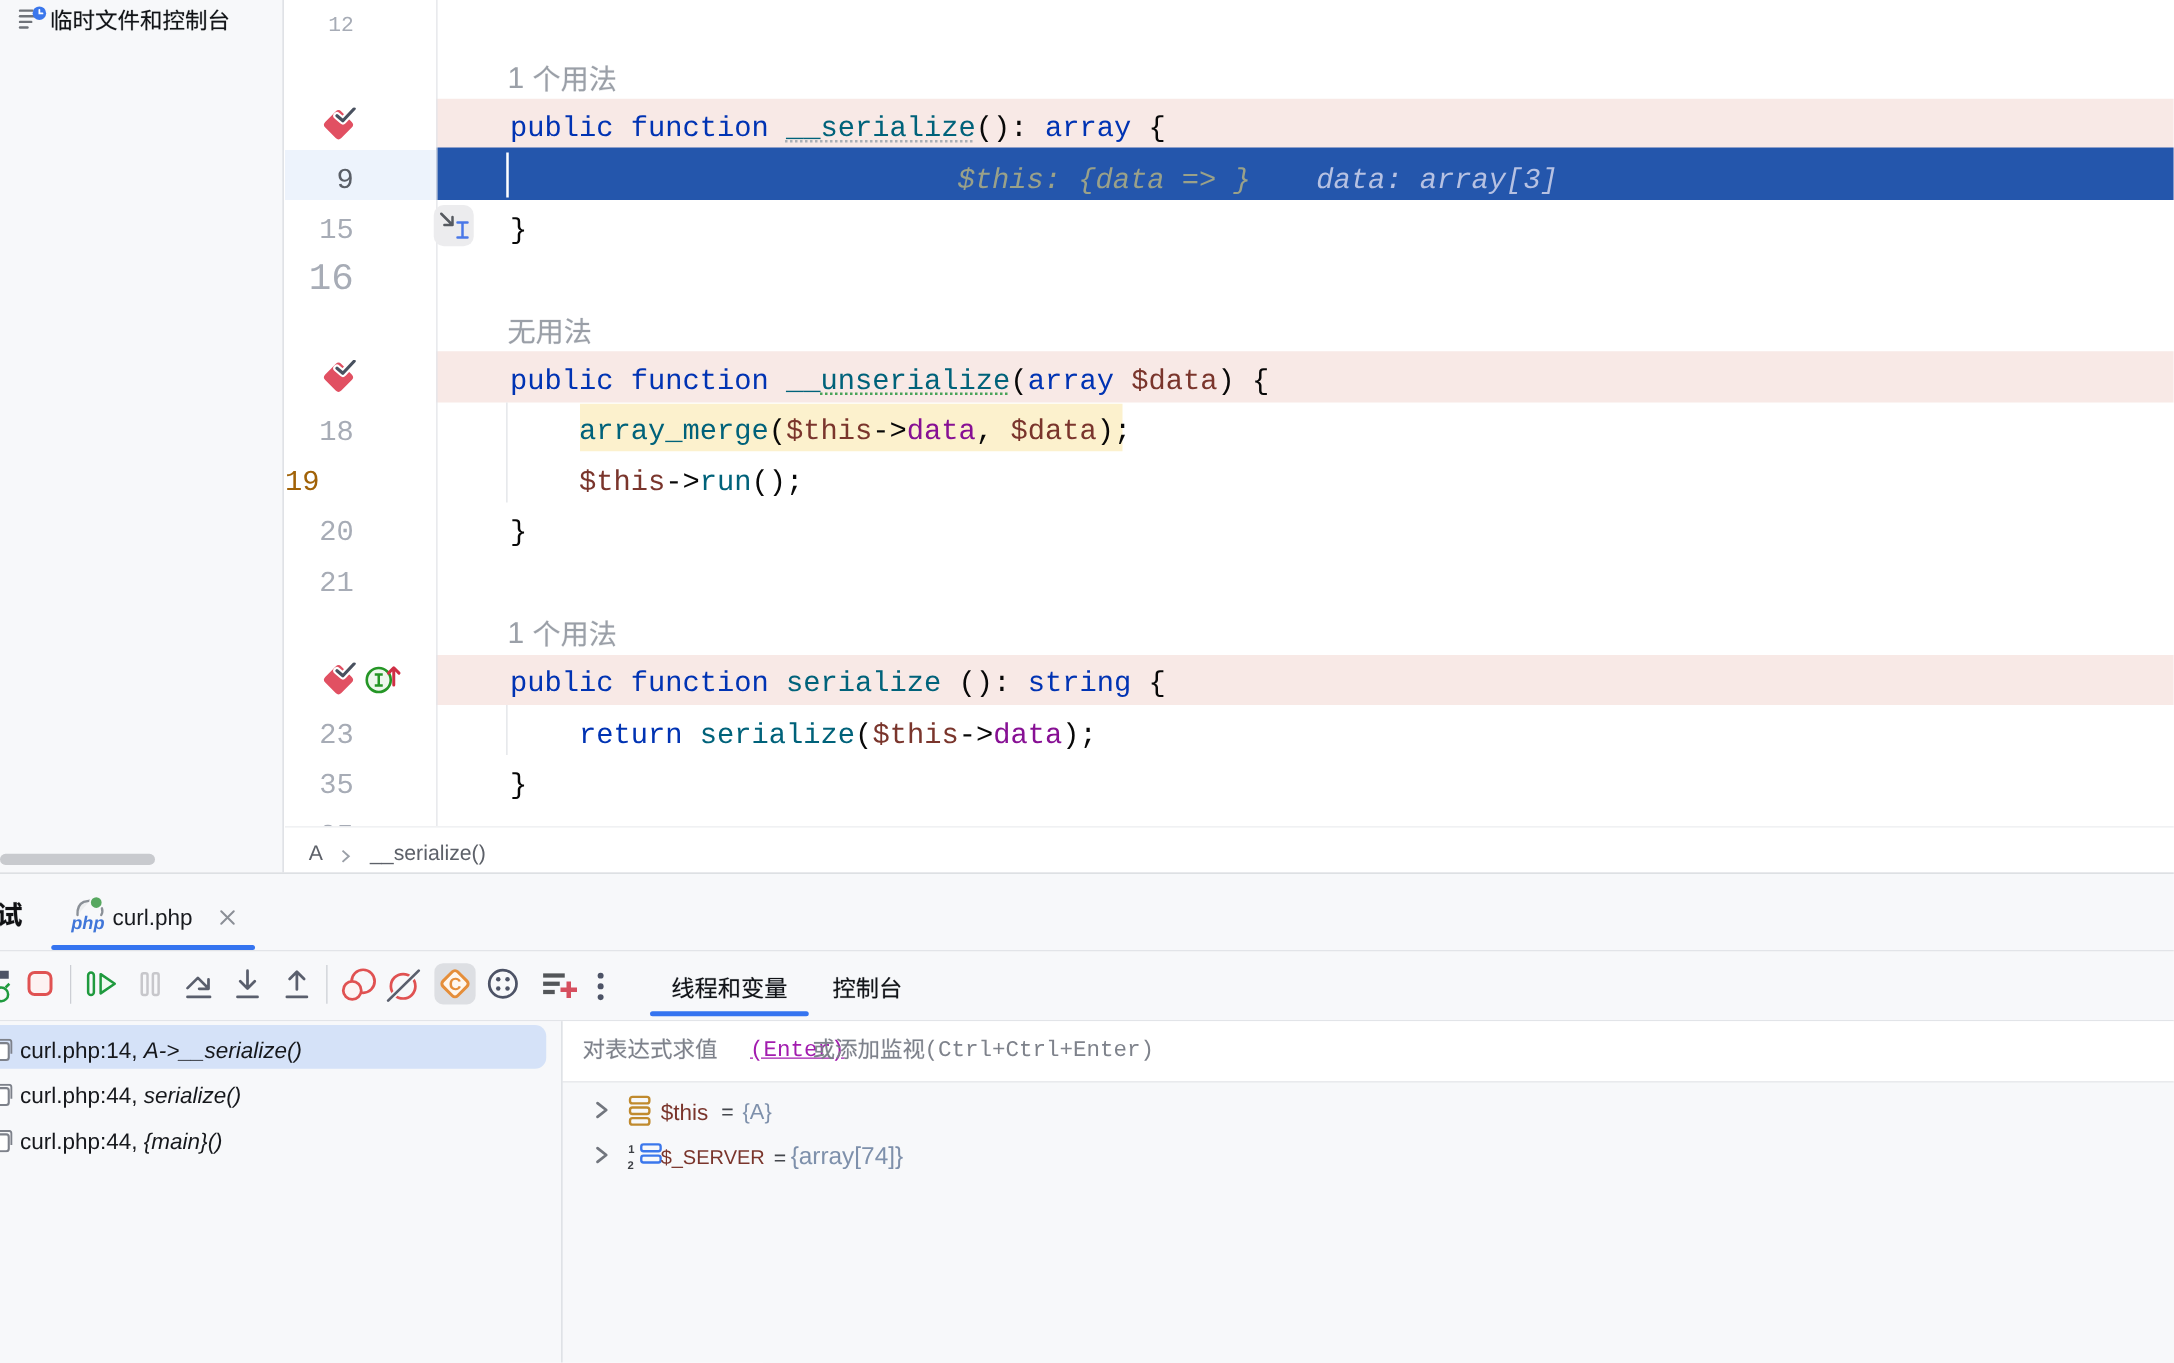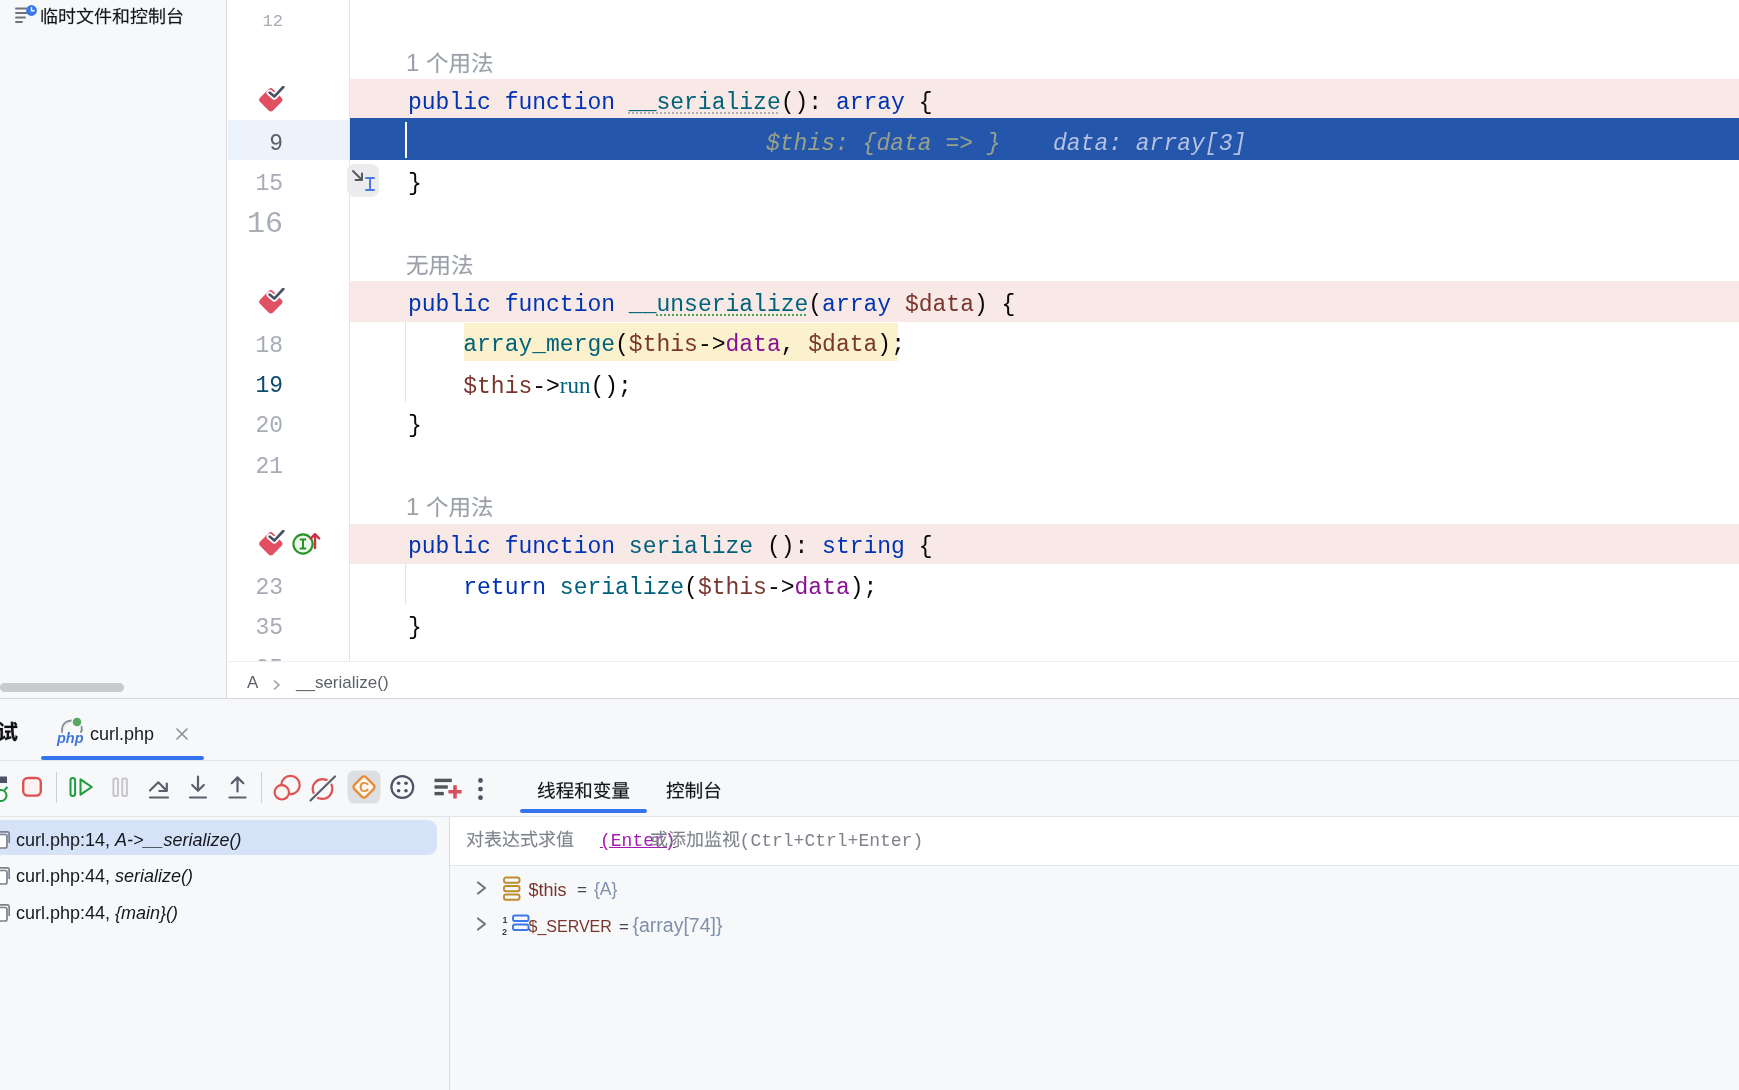--- a/index.html
+++ b/index.html
@@ -35,31 +35,31 @@
 <div class="abs" style="left:236px;top:322.7px;width:434px;height:38.4px;background:#fcf1cd"></div>
 <div class="abs" style="left:120.5px;top:0;width:1px;height:661px;background:#e2e4e8"></div>
 <div class="abs" style="left:177px;top:321.7px;width:1px;height:80.8px;background:#e0e2e6"></div>
 <div class="abs" style="left:177px;top:564.1px;width:1px;height:40.4px;background:#e0e2e6"></div>
 <div class="abs" style="left:177px;top:122.2px;width:2px;height:35.4px;background:#fff"></div>
 <div class="abs" style="left:0;top:2.4px;width:55px;height:40.4px;line-height:40.4px;font-family:Liberation Mono, monospace;font-size:17px;color:#a7acb6;text-align:right;white-space:pre">12</div>
 <div class="abs" style="left:0;top:123.6px;width:55px;height:40.4px;line-height:40.4px;font-family:'Liberation Mono';font-size:23px;color:#5a5e66;text-align:right;white-space:pre">9</div>
 <div class="abs" style="left:0;top:164.0px;width:55px;height:40.4px;line-height:40.4px;font-family:'Liberation Mono';font-size:23px;color:#a7acb6;text-align:right;white-space:pre">15</div>
 <div class="abs" style="left:0;top:204.4px;width:55px;height:40.4px;line-height:40.4px;font-family:'Liberation Mono';font-size:30px;color:#a7acb6;text-align:right;white-space:pre">16</div>
 <div class="abs" style="left:0;top:325.6px;width:55px;height:40.4px;line-height:40.4px;font-family:'Liberation Mono';font-size:23px;color:#a7acb6;text-align:right;white-space:pre">18</div>
-<div class="abs" style="left:0;top:366.0px;width:55px;height:40.4px;line-height:40.4px;font-family:'Liberation Mono';font-size:23px;color:#0c4a6e;text-align:right;white-space:pre">19</div>
+<div class="abs" style="left:0;top:366.0px;width:55px;height:40.4px;line-height:40.4px;font-family:'Liberation Mono';font-size:23px;color:#a16207;white-space:pre">19</div>
 <div class="abs" style="left:0;top:406.4px;width:55px;height:40.4px;line-height:40.4px;font-family:'Liberation Mono';font-size:23px;color:#a7acb6;text-align:right;white-space:pre">20</div>
 <div class="abs" style="left:0;top:446.8px;width:55px;height:40.4px;line-height:40.4px;font-family:'Liberation Mono';font-size:23px;color:#a7acb6;text-align:right;white-space:pre">21</div>
 <div class="abs" style="left:0;top:568.0px;width:55px;height:40.4px;line-height:40.4px;font-family:'Liberation Mono';font-size:23px;color:#a7acb6;text-align:right;white-space:pre">23</div>
 <div class="abs" style="left:0;top:608.4px;width:55px;height:40.4px;line-height:40.4px;font-family:'Liberation Mono';font-size:23px;color:#a7acb6;text-align:right;white-space:pre">35</div>
 <div class="abs" style="left:0;top:648.8px;width:55px;height:40.4px;line-height:40.4px;font-family:'Liberation Mono';font-size:23px;color:#a7acb6;text-align:right;white-space:pre">25</div>
 <div class="abs" style="left:124.8px;top:83.0px;height:40.4px;line-height:40.4px;font-family:'Liberation Mono';font-size:23px;white-space:pre"><span style="color:#080808;">    </span><span style="color:#0033b3;">public function </span><span style="color:#00627a;text-decoration:underline dotted #aab0b6 1.5px;text-underline-offset:3px;">__serialize</span><span style="color:#080808;">(): </span><span style="color:#0033b3;">array</span><span style="color:#080808;"> {</span></div>
 <div class="abs" style="left:124.8px;top:163.8px;height:40.4px;line-height:40.4px;font-family:'Liberation Mono';font-size:23px;white-space:pre"><span style="color:#080808;">    }</span></div>
 <div class="abs" style="left:124.8px;top:285.0px;height:40.4px;line-height:40.4px;font-family:'Liberation Mono';font-size:23px;white-space:pre"><span style="color:#080808;">    </span><span style="color:#0033b3;">public function </span><span style="color:#00627a;">__</span><span style="color:#00627a;text-decoration:underline dotted #49a258 1.5px;text-underline-offset:3px;">unserialize</span><span style="color:#080808;">(</span><span style="color:#0033b3;">array</span><span style="color:#080808;"> </span><span style="color:#7a352c;">$data</span><span style="color:#080808;">) {</span></div>
 <div class="abs" style="left:124.8px;top:325.4px;height:40.4px;line-height:40.4px;font-family:'Liberation Mono';font-size:23px;white-space:pre"><span style="color:#080808;">        </span><span style="color:#00627a;">array_merge</span><span style="color:#080808;">(</span><span style="color:#7a352c;">$this</span><span style="color:#080808;">-&gt;</span><span style="color:#871094;">data</span><span style="color:#080808;">, </span><span style="color:#7a352c;">$data</span><span style="color:#080808;">);</span></div>
-<div class="abs" style="left:124.8px;top:365.8px;height:40.4px;line-height:40.4px;font-family:'Liberation Mono';font-size:23px;white-space:pre"><span style="color:#080808;">        </span><span style="color:#7a352c;">$this</span><span style="color:#080808;">-&gt;</span><span style="color:#00627a;font-family:Liberation Serif, serif;">run</span><span style="color:#080808;">();</span></div>
+<div class="abs" style="left:124.8px;top:365.8px;height:40.4px;line-height:40.4px;font-family:'Liberation Mono';font-size:23px;white-space:pre"><span style="color:#080808;">        </span><span style="color:#7a352c;">$this</span><span style="color:#080808;">-&gt;</span><span style="color:#00627a;">run</span><span style="color:#080808;">();</span></div>
 <div class="abs" style="left:124.8px;top:406.2px;height:40.4px;line-height:40.4px;font-family:'Liberation Mono';font-size:23px;white-space:pre"><span style="color:#080808;">    }</span></div>
 <div class="abs" style="left:124.8px;top:527.4px;height:40.4px;line-height:40.4px;font-family:'Liberation Mono';font-size:23px;white-space:pre"><span style="color:#080808;">    </span><span style="color:#0033b3;">public function </span><span style="color:#00627a;">serialize</span><span style="color:#080808;"> (): </span><span style="color:#0033b3;">string</span><span style="color:#080808;"> {</span></div>
 <div class="abs" style="left:124.8px;top:567.8px;height:40.4px;line-height:40.4px;font-family:'Liberation Mono';font-size:23px;white-space:pre"><span style="color:#080808;">        </span><span style="color:#0033b3;">return</span><span style="color:#080808;"> </span><span style="color:#00627a;">serialize</span><span style="color:#080808;">(</span><span style="color:#7a352c;">$this</span><span style="color:#080808;">-&gt;</span><span style="color:#871094;">data</span><span style="color:#080808;">);</span></div>
 <div class="abs" style="left:124.8px;top:608.2px;height:40.4px;line-height:40.4px;font-family:'Liberation Mono';font-size:23px;white-space:pre"><span style="color:#080808;">    }</span></div>
 <div style="position:absolute;left:538.0px;top:130.6px;font:italic 23px 'Liberation Mono';color:#9aa189;line-height:26.05px;white-space:pre;">$this: {data =&gt; }</div>
 <div style="position:absolute;left:825.0px;top:130.6px;font:italic 23px 'Liberation Mono';color:#b6c1e2;line-height:26.05px;white-space:pre;">data: array[3]</div>
 <div style="position:absolute;left:178.0px;top:49.7px;font:24px 'Liberation Sans';color:#9ba0a8;line-height:26.81px;white-space:pre;">1</div>
 <svg style="position:absolute;left:198.0px;top:50.6px" width="67.5" height="23.6" viewBox="0 -880 3000 1000" fill="#9ba0a8" stroke="#9ba0a8" stroke-width="8">
       <path transform="translate(0,0) scale(1,-1)" d="M460 546V-79H538V546ZM506 841C406 674 224 528 35 446C56 428 78 399 91 377C245 452 393 568 501 706C634 550 766 454 914 376C926 400 949 428 969 444C815 519 673 613 545 766L573 810Z"></path>
       <path transform="translate(1000,0) scale(1,-1)" d="M153 770V407C153 266 143 89 32 -36C49 -45 79 -70 90 -85C167 0 201 115 216 227H467V-71H543V227H813V22C813 4 806 -2 786 -3C767 -4 699 -5 629 -2C639 -22 651 -55 655 -74C749 -75 807 -74 841 -62C875 -50 887 -27 887 22V770ZM227 698H467V537H227ZM813 698V537H543V698ZM227 466H467V298H223C226 336 227 373 227 407ZM813 466V298H543V466Z"></path>

